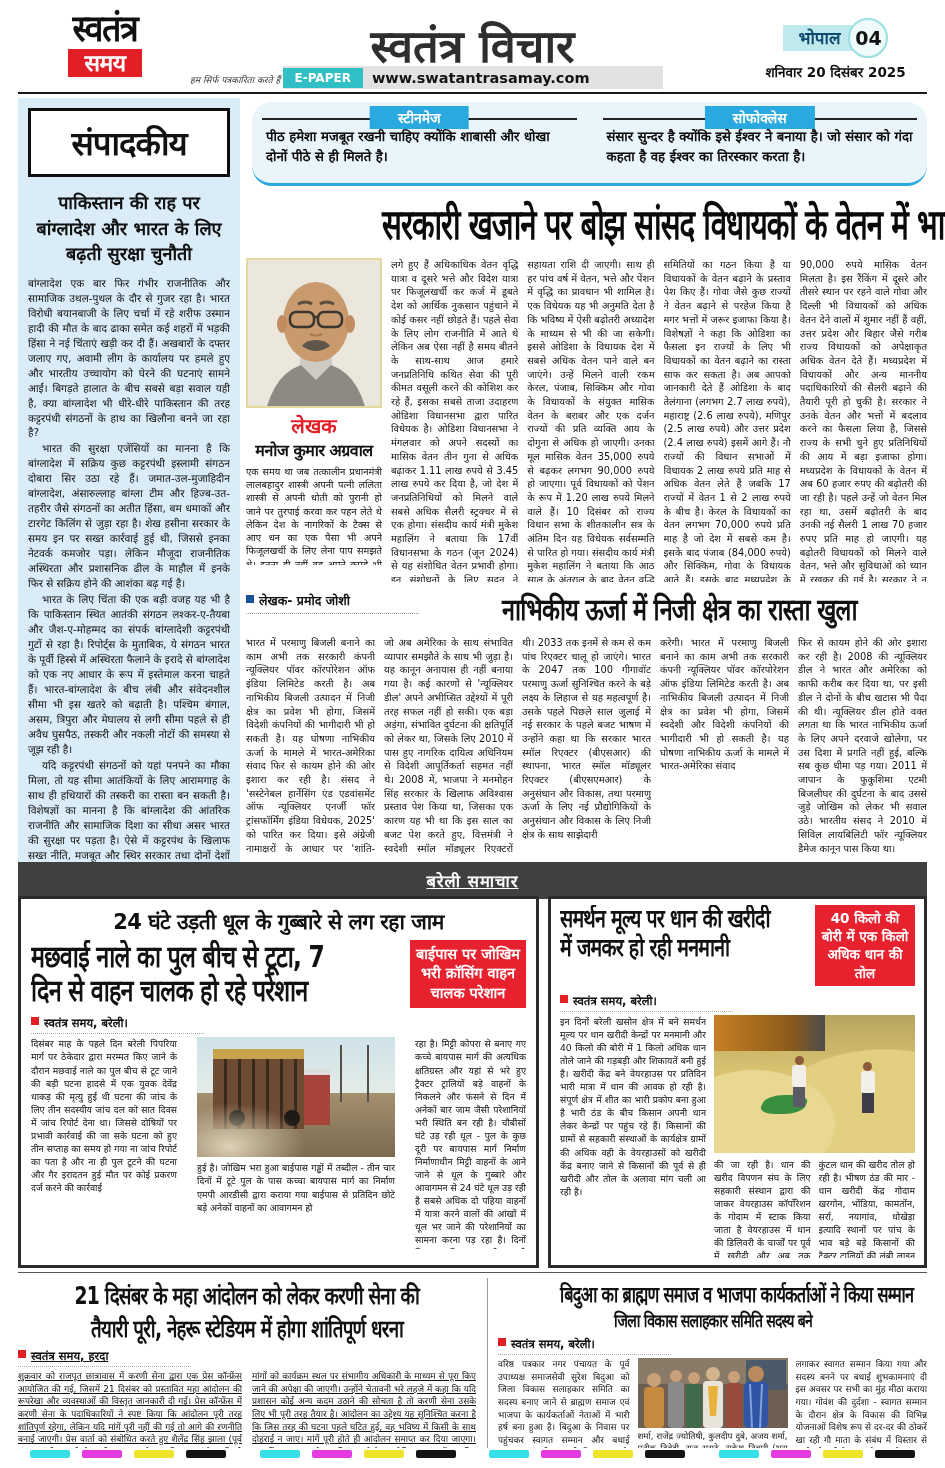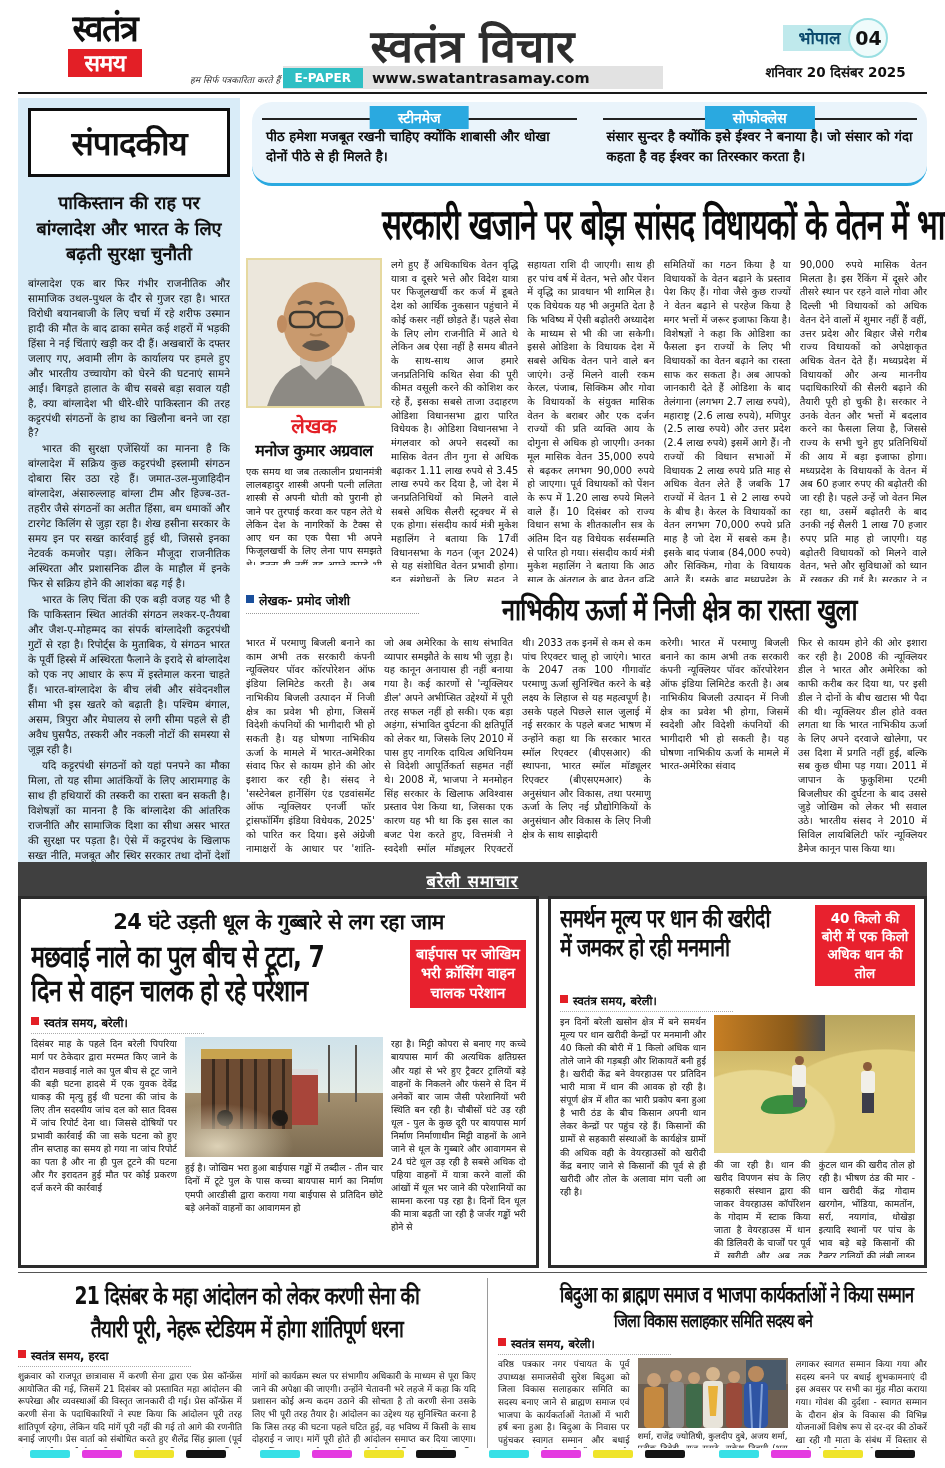--- a/index.html
+++ b/index.html
@@ -69,21 +69,21 @@
   .box-headline span{display:inline-block;font-weight:900;line-height:1.14;letter-spacing:-1px;transform:scaleX(.78);transform-origin:left;white-space:nowrap;}
   #bridge-box .box-headline span{font-size:30px;}
   #paddy-box .box-headline span{font-size:25px;}
   .red-flag{background:#e8212e;color:#fff;font-weight:800;text-align:center;display:flex;align-items:center;justify-content:center;line-height:1.35;padding:4px 6px;box-sizing:border-box;}
   #bridge-box .red-flag{width:116px;font-size:14.5px;}
   #paddy-box .red-flag{width:100px;font-size:13.5px;}
   .byline{position:relative;font-size:11.5px;font-weight:700;padding-left:13px;margin:7px 0 3px;border-bottom:1px dotted #aaa;width:160px;padding-bottom:3px;}
   .byline::before{content:"";position:absolute;left:0;top:2px;width:8px;height:8px;background:#e31f26;}
   .small-col{font-size:9.2px;line-height:1.42;text-align:justify;overflow:hidden;}
 
-  .bridge-body{display:flex;gap:8px;height:212px;margin-top:3px;}
+  .bridge-body{display:flex;gap:20px;height:212px;margin-top:3px;}
   .bridge-c1{width:146px;}
   .bridge-mid{width:198px;flex:none;}
   .bridge-c3{flex:1;}
   .photo{position:relative;overflow:hidden;background:#cfd8da;}
   #bridge-photo{width:198px;height:120px;}
   .b-sky{position:absolute;top:0;left:0;right:0;height:46%;background:linear-gradient(180deg,#cfe2ea,#e4ece7);}
   .b-ground{position:absolute;bottom:0;left:0;right:0;height:54%;background:linear-gradient(180deg,#a4906f,#7b6a50);}
   .b-truck{position:absolute;left:8%;top:10%;width:46%;height:58%;background:repeating-linear-gradient(90deg,#6e4c33 0 11px,#3a2a1e 11px 14px);border-top:10px solid #c8a34e;}
   .b-cab{position:absolute;left:54%;top:26%;width:13%;height:42%;background:#a8453a;border-top:6px solid #ddd;}
   .b-wheel{position:absolute;bottom:26%;width:16px;height:16px;border-radius:50%;background:#1e1a16;}
@@ -103,21 +103,21 @@
   .p-green{position:absolute;left:24%;bottom:28%;width:22%;height:14%;background:#3a8f3f;transform:skewX(-25deg);border-radius:40%;}
   .p-man{position:absolute;width:18px;height:52px;}
   .p-head{width:9px;height:9px;border-radius:50%;background:#8a5a3a;margin:0 auto;}
   .p-shirt{width:14px;height:22px;background:#f1efe8;margin:0 auto;border-radius:3px;}
   .p-legs{width:12px;height:20px;background:#5a5a66;margin:0 auto;}
   .paddy-subrow{display:flex;gap:8px;margin-top:5px;height:100px;}
   .paddy-subrow .small-col{flex:1;}
 
   
   #bottom-rule{position:absolute;top:1272px;left:18px;width:909px;border-top:1.5px solid #555;}
-  #karni{position:absolute;top:1278px;left:18px;width:458px;height:170px;overflow:hidden;}
+  #karni{position:absolute;top:1278px;left:18px;width:458px;height:170px;overflow:hidden;text-decoration:underline;}
   .bot-h1{text-align:center;overflow:visible;white-space:nowrap;}
   .bot-h1 span{display:inline-block;font-weight:900;letter-spacing:-1px;white-space:nowrap;transform:scaleX(.78);transform-origin:center;}
   #karni .bot-h1 span{font-size:24px;}
   #karni .byline, #bidua .byline{margin-top:4px;}
   .karni-body{display:flex;gap:10px;height:104px;margin-top:3px;}
   .karni-body .small-col{flex:1;font-size:8.9px;}
 
   #bidua{position:absolute;top:1278px;left:487px;width:440px;height:170px;border-left:1.5px solid #9a9a9a;padding-left:10px;box-sizing:border-box;overflow:hidden;}
   #bidua .h-small span{font-size:18px;}
   #bidua .h-big span{font-size:22px;transform:scaleX(.74);}

